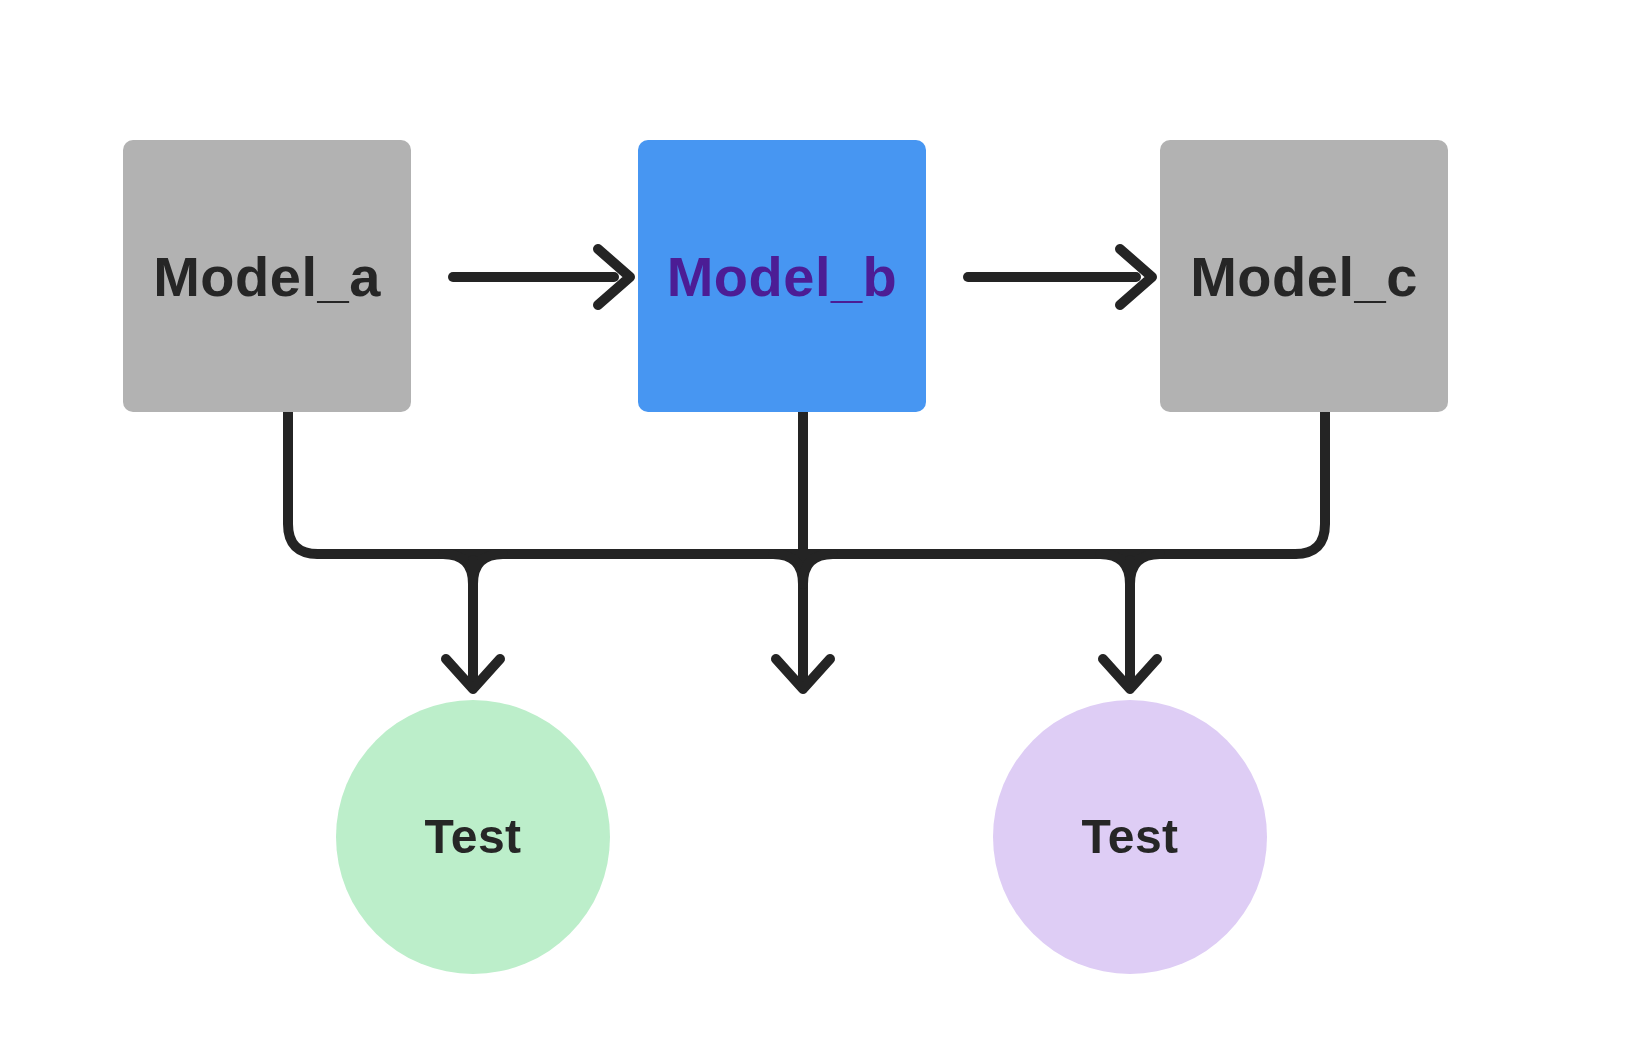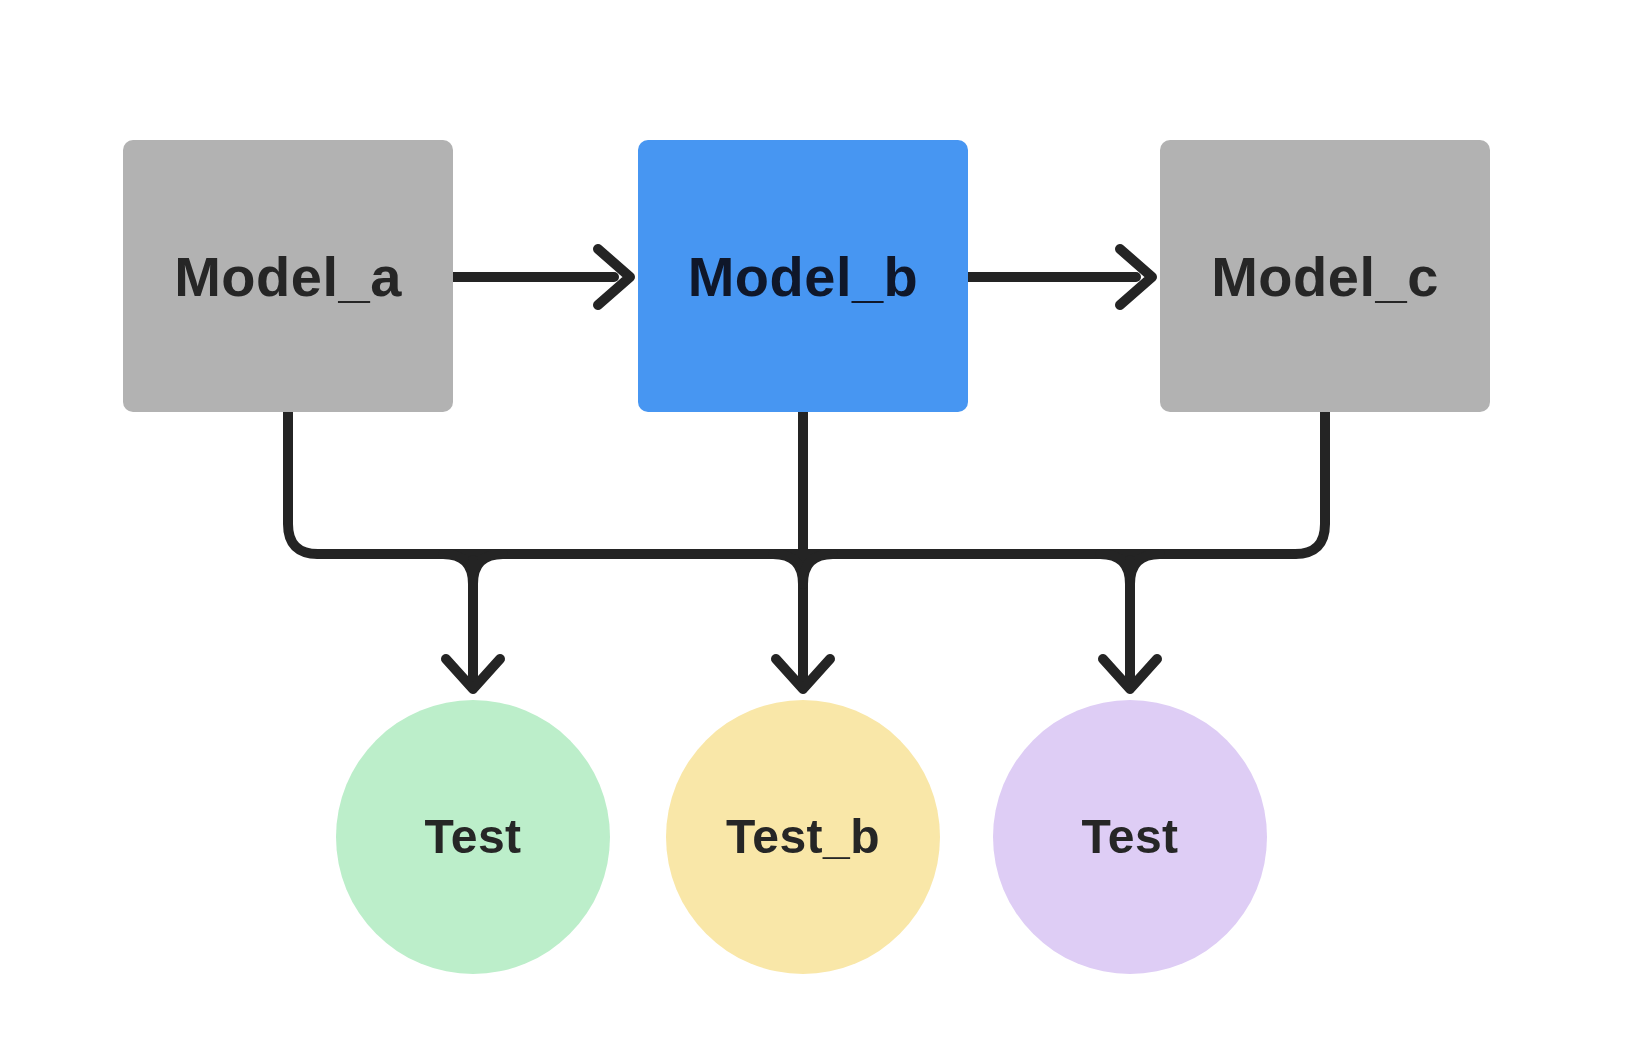--- a/index.html
+++ b/index.html
@@ -8,21 +8,21 @@
     background:#ffffff; color:#262626;
     font-family:"Liberation Sans","DejaVu Sans",sans-serif;
   }
   .title {
     position:absolute; left:152px; top:30px;
     font-size:48px; font-weight:600; letter-spacing:0.5px; white-space:nowrap;
   }
   .edges { position:absolute; left:0; top:0; width:1630px; height:1060px; pointer-events:none; }
   .edges path { fill:none; stroke-width:10; stroke-linecap:round; stroke-linejoin:round; }
   .model {
-    position:absolute; top:140px; width:330px; height:272px;
+    position:absolute; top:140px; width:288px; height:272px;
     border-radius:10px; display:flex; align-items:center; justify-content:center;
   }
   .model .model-label { font-size:56px; font-weight:600; letter-spacing:0.5px; }
   .model-a { left:123px; }
   .model-b { left:638px; }
   .model-c { left:1160px; }
   .test {
     position:absolute; top:700px; width:274px; height:274px; border-radius:50%;
     display:flex; align-items:center; justify-content:center; text-align:center;
   }
@@ -66,40 +66,34 @@
     <path d="M1100,554 Q1130,554 1130,584"></path>
     <path d="M1160,554 Q1130,554 1130,584"></path>
     <path d="M1130,560 V686"></path>
     <path d="M1103,659 L1130,689 L1157,659"></path>
   </svg>
 
   <div class="model model-a" style="background: rgb(178, 178, 178);">
     <span class="model-label">Model_a</span>
   </div>
 
-  <div class="model model-b" style="background: rgb(71, 150, 242); color: #0f172a;">
+  <div class="model model-b" style="background: rgb(71, 150, 242); color: #4c1d95;">
     <span class="model-label">Model_b</span>
   </div>
 
   <div class="model model-c" style="background: rgb(178, 178, 178);">
     <span class="model-label">Model_c</span>
   </div>
 
   <div class="test test-ab" style="background: rgb(188, 238, 202);">
     <div class="test-label">
       <span>Test</span>
     </div>
   </div>
 
-  <div class="test test-b" style="background: rgb(249, 231, 168);">
-    <div class="test-label">
-      <span>Test_b</span>
-
-    </div>
-  </div>
 
   <div class="test test-bc" style="background: rgb(222, 205, 245);">
     <div class="test-label">
       <span>Test</span>
     </div>
   </div>
 
 </div>
 
 </body></html>

